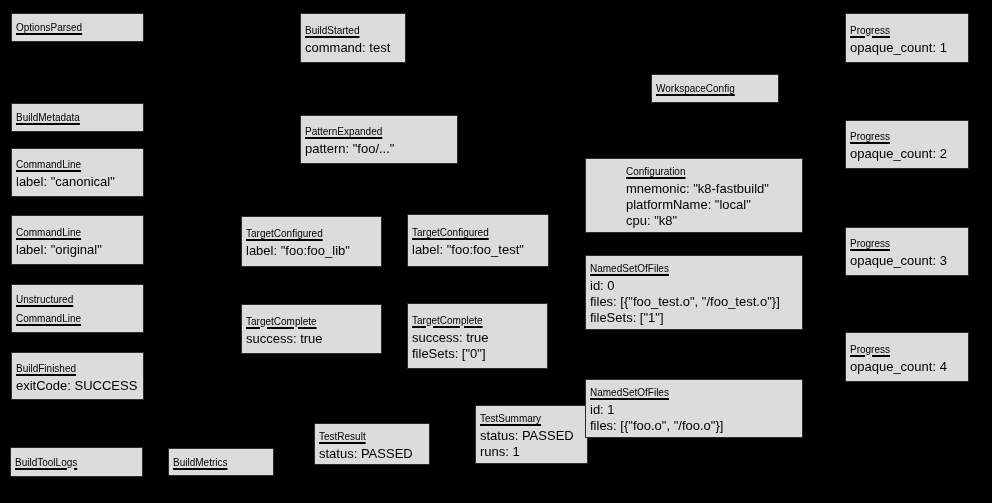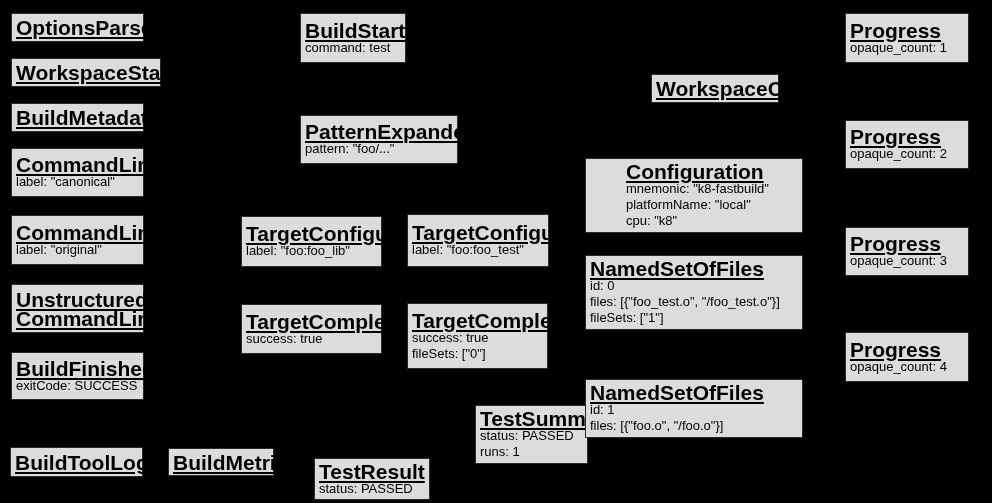--- a/index.html
+++ b/index.html
@@ -20,43 +20,40 @@
     box-sizing: border-box;
     background: var(--node-fill, #dcdcdc);
     border: 1.5px solid var(--node-border, #2b2b2b);
     color: var(--node-text, #000000);
     display: flex;
     flex-direction: column;
     justify-content: center;
     padding: 2px 4px;
   }
   .node-title {
-    font-weight: bold;
-    font-size: 21px;
+    font-weight: normal;
+    font-size: 10px;
     line-height: 19px;
     text-decoration: underline;
     text-decoration-thickness: 1.5px;
     text-underline-offset: 2px;
     white-space: pre-line;
   }
   .node-line {
     font-size: 13px;
     line-height: 16px;
     white-space: nowrap;
   }
 </style>
 </head>
 <body>
 
 <div class="canvas" id="canvas">
     <div class="node" style="left: 11px; top: 13px; width: 133px; height: 29px;">
       <div class="node-title">OptionsParsed</div>
-    </div>
-    <div class="node" style="left: 11px; top: 58px; width: 150px; height: 29px;">
-      <div class="node-title">WorkspaceStatus</div>
     </div>
     <div class="node" style="left: 11px; top: 103px; width: 133px; height: 29px;">
       <div class="node-title">BuildMetadata</div>
     </div>
     <div class="node" style="left: 11px; top: 148px; width: 133px; height: 49px;">
       <div class="node-title">CommandLine</div>
       <div class="node-line">label: "canonical"</div>
     </div>
     <div class="node" style="left: 11px; top: 215px; width: 133px; height: 50px;">
       <div class="node-title">CommandLine</div>
@@ -94,21 +91,21 @@
     </div>
     <div class="node" style="left: 241px; top: 304px; width: 141px; height: 50px;">
       <div class="node-title">TargetComplete</div>
       <div class="node-line">success: true</div>
     </div>
     <div class="node" style="left: 407px; top: 303px; width: 141px; height: 66px;">
       <div class="node-title">TargetComplete</div>
       <div class="node-line">success: true</div>
       <div class="node-line">fileSets: ["0"]</div>
     </div>
-    <div class="node" style="left: 314px; top: 423px; width: 116px; height: 42px; margin-top: 35px;">
+    <div class="node" style="left: 314px; top: 423px; width: 116px; height: 42px;">
       <div class="node-title">TestResult</div>
       <div class="node-line">status: PASSED</div>
     </div>
     <div class="node" style="left: 441px; top: 405px; width: 113px; height: 59px; margin-left: 34px;">
       <div class="node-title">TestSummary</div>
       <div class="node-line">status: PASSED</div>
       <div class="node-line">runs: 1</div>
     </div>
     <div class="node" style="left: 651px; top: 74px; width: 128px; height: 29px;">
       <div class="node-title">WorkspaceConfig</div>

